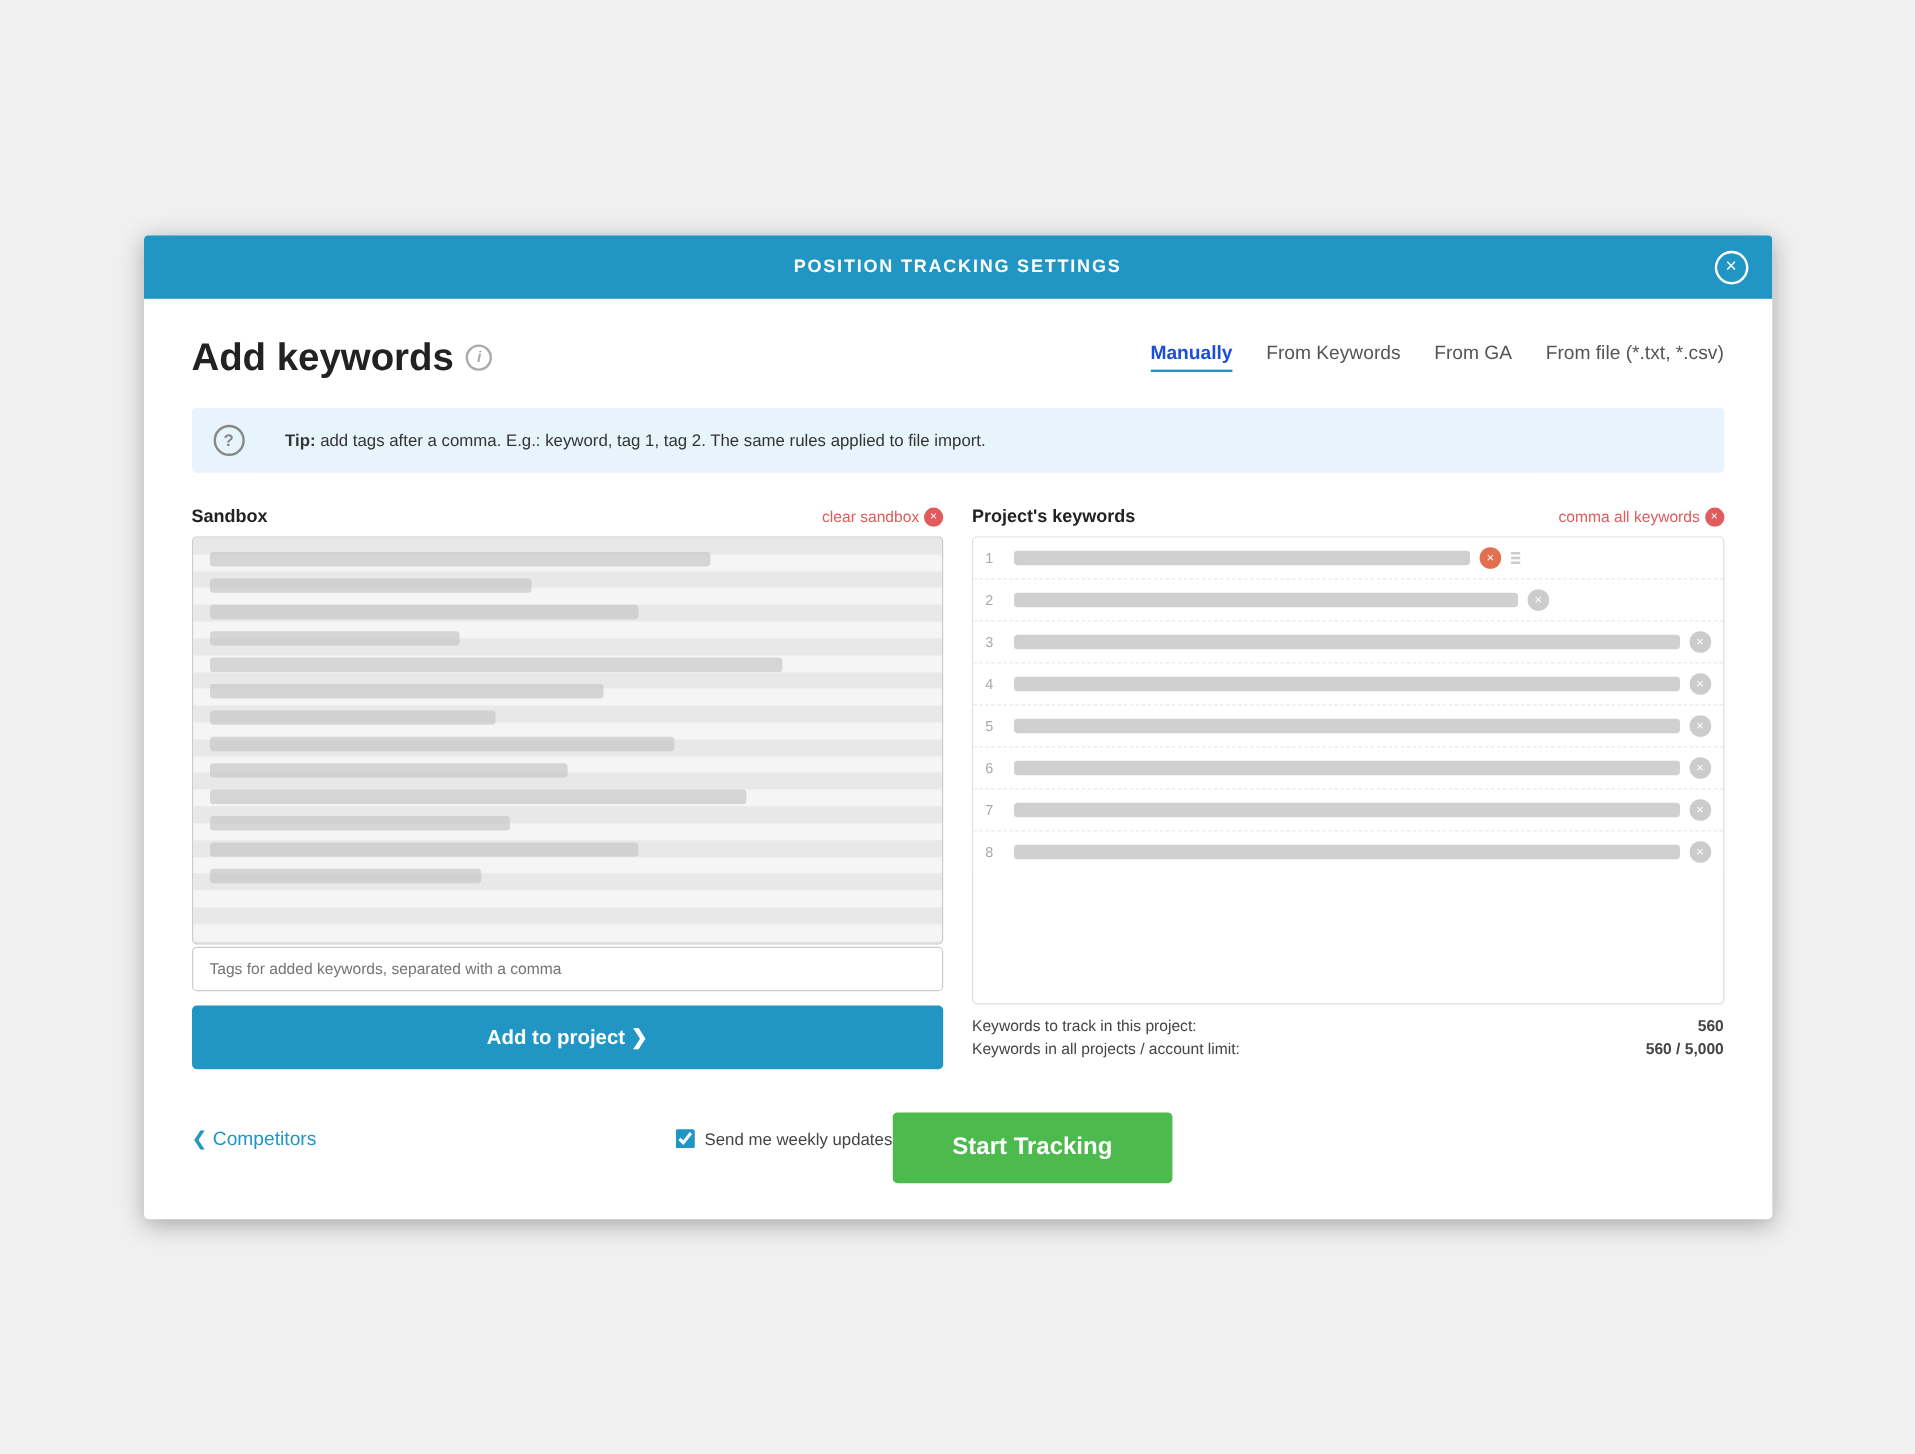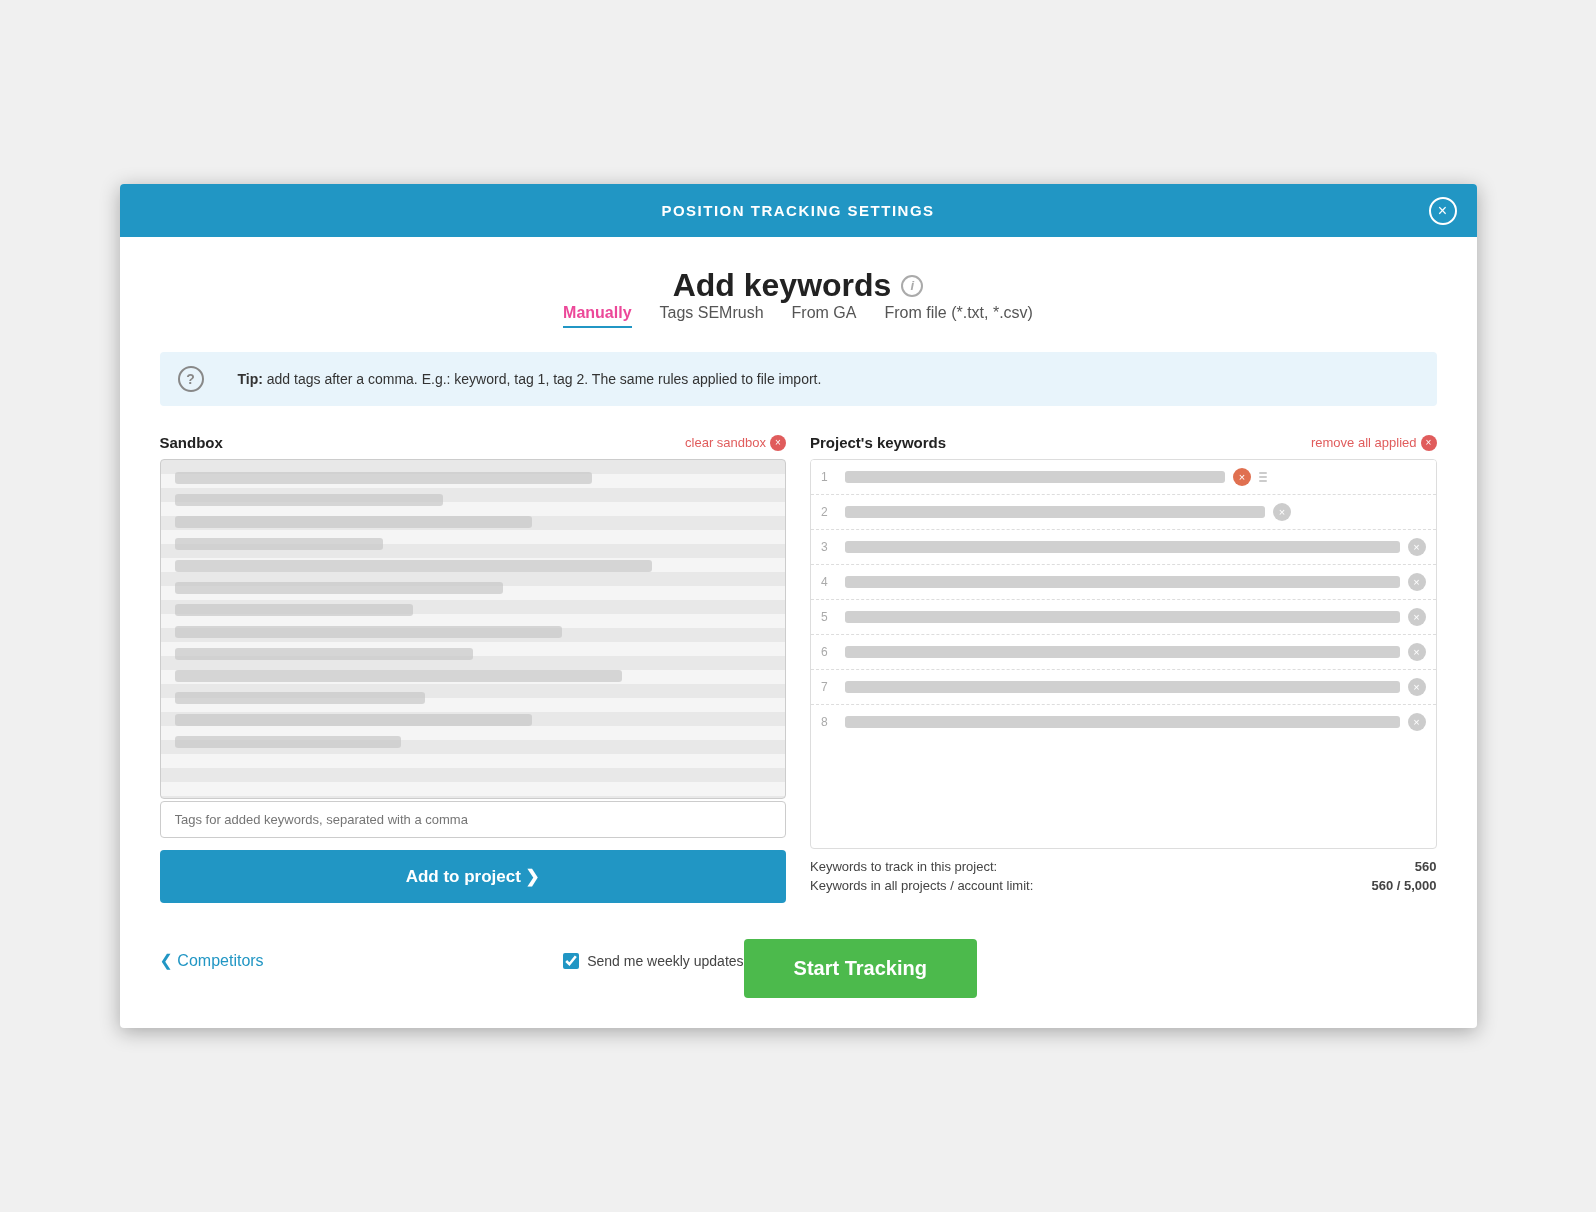--- a/index.html
+++ b/index.html
@@ -47,21 +47,20 @@
       line-height: 1;
     }
     .modal-body {
       padding: 30px 40px 30px 40px;
     }
     .page-title-row {
       display: flex;
       align-items: center;
       justify-content: space-between;
       margin-bottom: 24px;
-      flex-direction: column;
     }
     .page-title {
       display: flex;
       align-items: center;
       gap: 10px;
       font-size: 32px;
       font-weight: bold;
       color: #222;
     }
     .info-icon {
@@ -84,21 +83,21 @@
       align-items: center;
     }
     .tab-item {
       font-size: 16px;
       color: #555;
       cursor: pointer;
       padding-bottom: 4px;
       border-bottom: 2px solid transparent;
     }
     .tab-item.active {
-      color: #ec4899;
+      color: #1d4ed8;
       font-weight: bold;
       border-bottom: 2px solid #2196c4;
     }
     .tip-box {
       background: #e8f4fb;
       border-radius: 4px;
       padding: 14px 18px;
       display: flex;
       align-items: center;
       gap: 12px;
@@ -343,21 +342,21 @@
 
     <div class="page-title-row">
       <div class="page-title">
         <span>Add keywords</span>
         <div class="info-icon">
           <span>i</span>
         </div>
       </div>
       <nav class="tab-nav">
         <span class="tab-item active">Manually</span>
-        <span class="tab-item">Tags SEMrush</span>
+        <span class="tab-item">From Keywords</span>
         <span class="tab-item">From GA</span>
         <span class="tab-item">From file (*.txt, *.csv)</span>
       </nav>
     </div>
 
     <div class="tip-box">
       <div class="tip-icon">?</div>
       <div class="tip-text">
         <b>Tip:</b>
         <span> add tags after a comma. E.g.: keyword, tag 1, tag 2. The same rules applied to file import.</span>
@@ -392,21 +391,21 @@
           </div>
         </div>
         <input class="tags-input" type="text" placeholder="Tags for added keywords, separated with a comma" style="">
         <button class="add-btn">Add to project ❯</button>
       </div>
 
       <div class="right-col">
         <div class="col-header">
           <span class="col-title">Project's keywords</span>
           <a class="clear-link">
-            <span>remove all applied</span>
+            <span>comma all keywords</span>
             <span class="x-circle">×</span>
           </a>
         </div>
         <div class="keywords-list">
 
           <div class="keyword-row">
             <span class="kw-num">1</span>
             <div class="kw-content" style="width:55%;max-width:380px;"></div>
             <div class="kw-remove orange">×</div>
             <div class="kw-drag">

